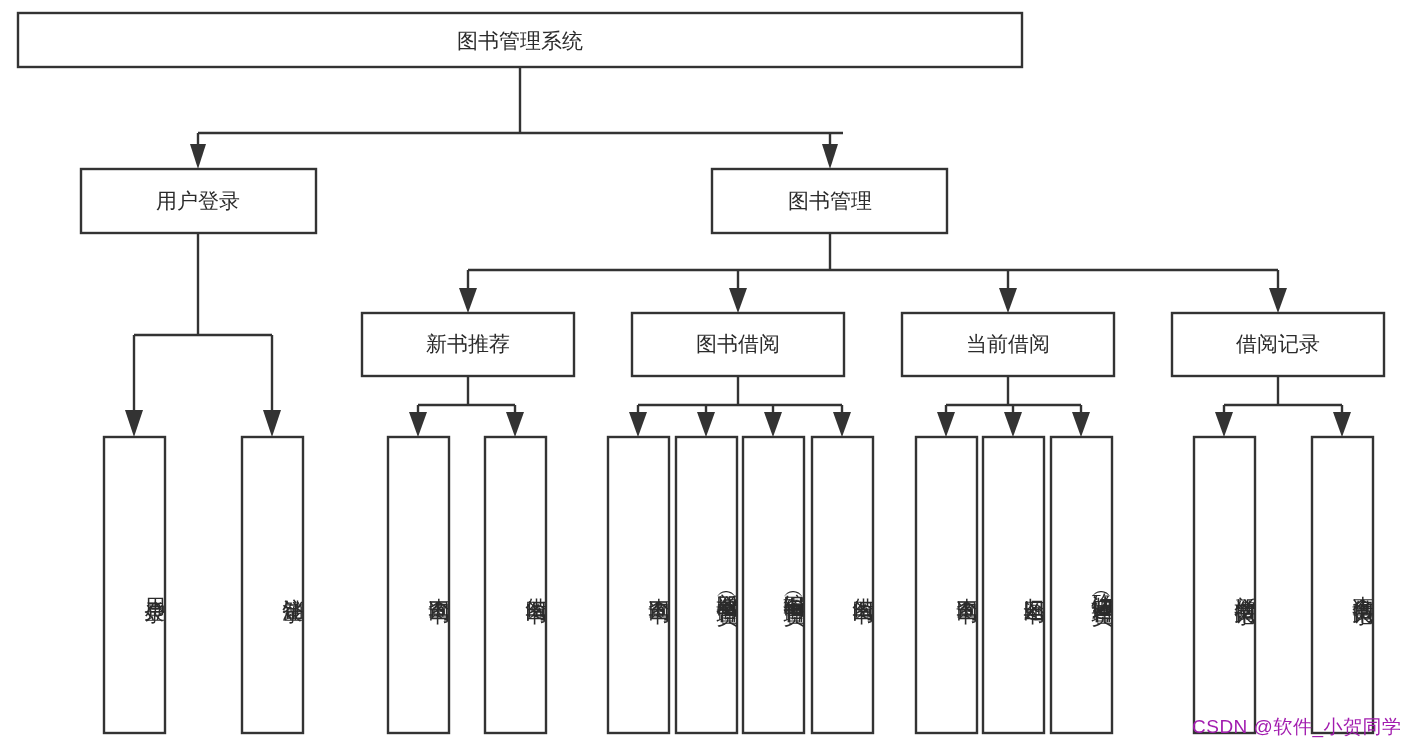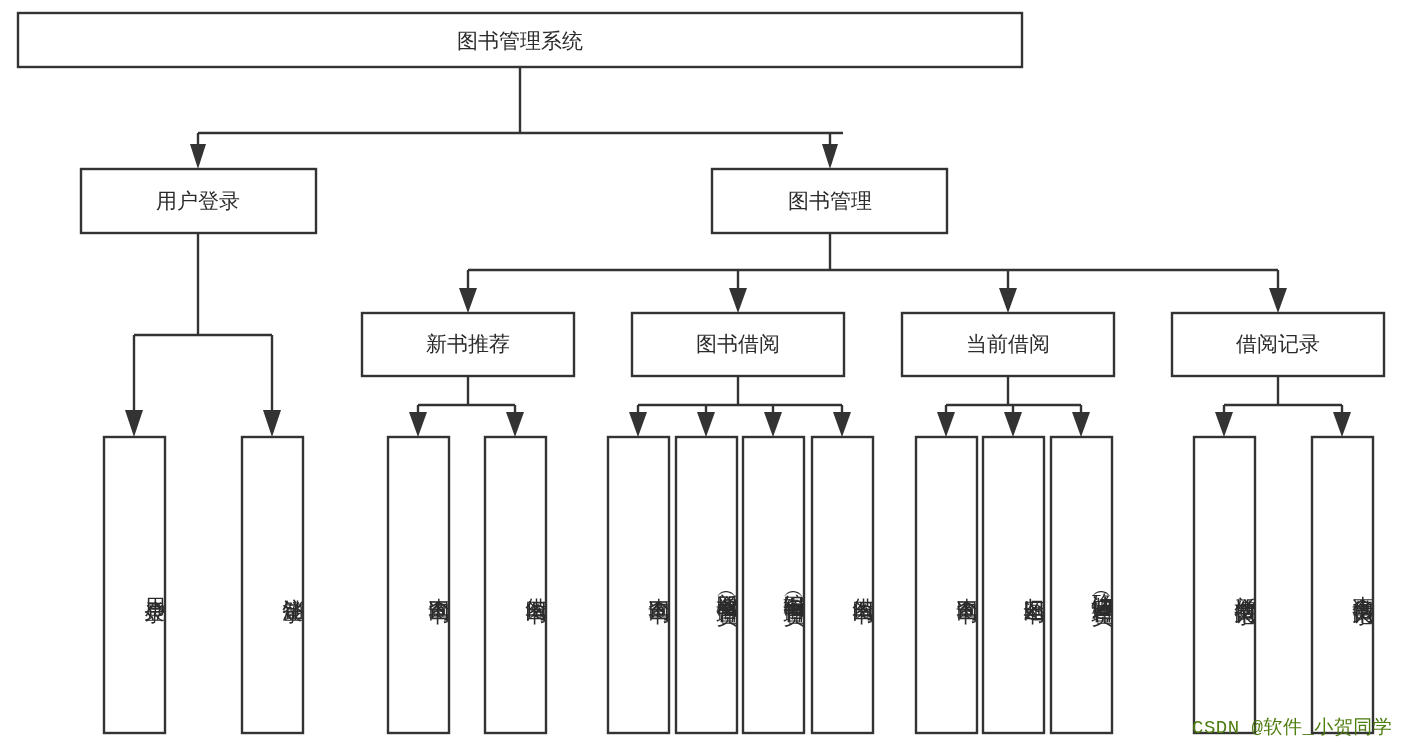--- a/index.html
+++ b/index.html
@@ -62,23 +62,23 @@
     line-height: 1.0;
     color: #2b2b2b;
     letter-spacing: 2px;
     white-space: nowrap;
     pointer-events: none;
   }
   .watermark {
     position: absolute;
     left: 1192px;
     top: 714px;
-    font-family: Liberation Mono, monospace;
+    font-family: Liberation Sans, sans-serif;
     font-size: 19px;
-    color: #4d7c0f;
+    color: #a21caf;
     white-space: nowrap;
     letter-spacing: 0.5px;
   }
 </style>
 </head>
 <body>
 
 <div id="diagram-root">
 
   <svg id="flow-svg" viewBox="0 0 1405 747">

